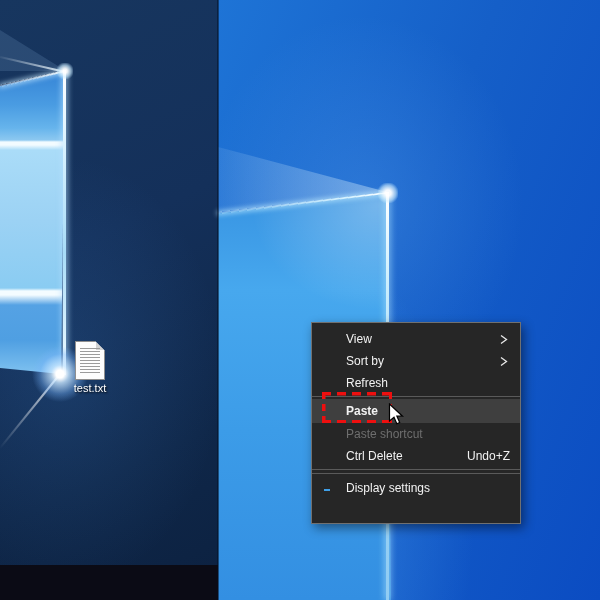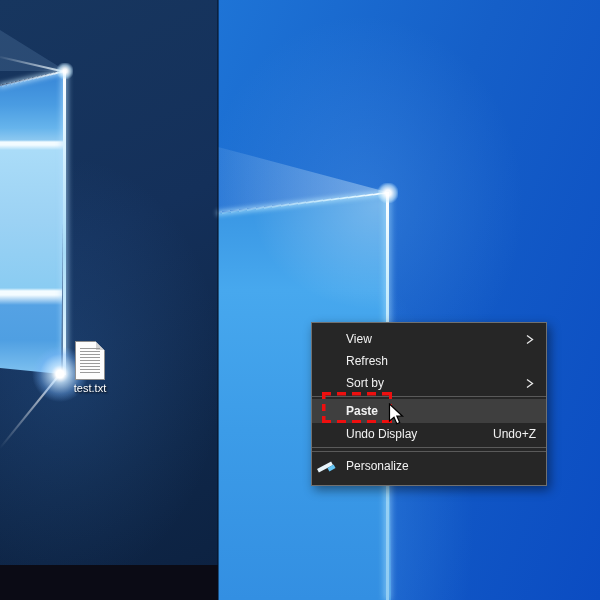--- a/index.html
+++ b/index.html
@@ -74,24 +74,24 @@
   .page{position:relative;width:30px;height:39px;margin:0 auto;background:#fdfdfd;
     border:1px solid #8f8f8f;box-sizing:border-box;
     clip-path:polygon(0 0,20px 0,30px 10px,30px 39px,0 39px);}
   .page .fold{position:absolute;right:-1px;top:-1px;width:9px;height:9px;background:#d2d2d2;
     clip-path:polygon(0 0,0 100%,100% 100%);}
   .page .lines{position:absolute;left:4px;right:4px;top:6px;bottom:4px;
     background:repeating-linear-gradient(180deg,#9b9b9b 0 1px,transparent 1px 3px);}
   .file-label{margin-top:2px;font-size:11px;color:#ffffff;text-shadow:1px 1px 2px rgba(0,0,0,.9);}
   
   .context-menu{
-    position:absolute;left:311px;top:322px;width:236px;box-sizing:border-box;
+    position:absolute;left:311px;top:322px;width:210px;box-sizing:border-box;
     background:#262626;border:1px solid #707070;
     box-shadow:3px 4px 10px rgba(0,0,0,.45);
-    padding:5px 0 8px;color:#f2f2f2;font-size:12px;z-index:5;
+    padding:5px 0 24px;color:#f2f2f2;font-size:12px;z-index:5;
   }
   .menu-item{position:relative;height:22px;display:flex;align-items:center;
     padding:0 10px 0 34px;white-space:nowrap;}
   .menu-item.highlighted{height:24px;background:#3f3f3f;font-weight:bold;}
   .menu-item.disabled{color:#6e6e6e;}
   .menu-sep{height:1px;background:#5a5a5a;margin:2px 0;}
   .menu-sep.wide{margin:3px 0;}
   .submenu-arrow{margin-left:auto;display:flex;align-items:center;}
   .shortcut-text{margin-left:auto;}
   .menu-icon{position:absolute;left:7px;top:50%;transform:translateY(-50%);}
@@ -154,43 +154,46 @@
   <div class="context-menu">
     <div class="menu-item">
       <span>View</span>
       <span class="submenu-arrow">
         <svg width="13" height="13" viewBox="0 0 13 13">
             <polyline points="4,2.5 9.5,6.5 4,10.5" fill="none" stroke="#e8e8e8" stroke-width="1.3"></polyline>
           </svg>
       </span>
     </div>
     <div class="menu-item">
-      <span>Refresh</span>
-    </div>
-    <div class="menu-item">
       <span>Sort by</span>
       <span class="submenu-arrow">
         <svg width="13" height="13" viewBox="0 0 13 13">
             <polyline points="4,2.5 9.5,6.5 4,10.5" fill="none" stroke="#e8e8e8" stroke-width="1.3"></polyline>
           </svg>
       </span>
     </div>
+    <div class="menu-item">
+      <span>Refresh</span>
+    </div>
     <div class="menu-sep"></div>
     <div class="menu-item highlighted">
       <span>Paste</span>
     </div>
-    <div class="menu-item">
-      <span>Undo Display</span>
+    <div class="menu-item disabled">
+      <span>Paste shortcut</span>
+    </div>
+    <div class="menu-item">
+      <span>Ctrl Delete</span>
       <span class="shortcut-text">Undo+Z</span>
     </div>
     <div class="menu-sep"></div>
     <div class="menu-sep wide"></div>
     <div class="menu-item">
-      <span class="menu-icon"><span class="icon-personalize"></span></span>
-      <span>Personalize</span>
+      <span class="menu-icon"><span class="icon-display"></span></span>
+      <span>Display settings</span>
     </div>
   </div>
 
   <div class="annotation-box"></div>
 
   <div class="cursor">
     <svg width="17" height="23" viewBox="0 0 17 23">
       <path d="M1.5,1 L1.5,18 L6,14.2 L8.8,20.8 L11.7,19.5 L8.9,13.2 L14.5,13.2 Z" fill="#ffffff" stroke="#000000" stroke-width="1.2"></path>
     </svg>
   </div>

